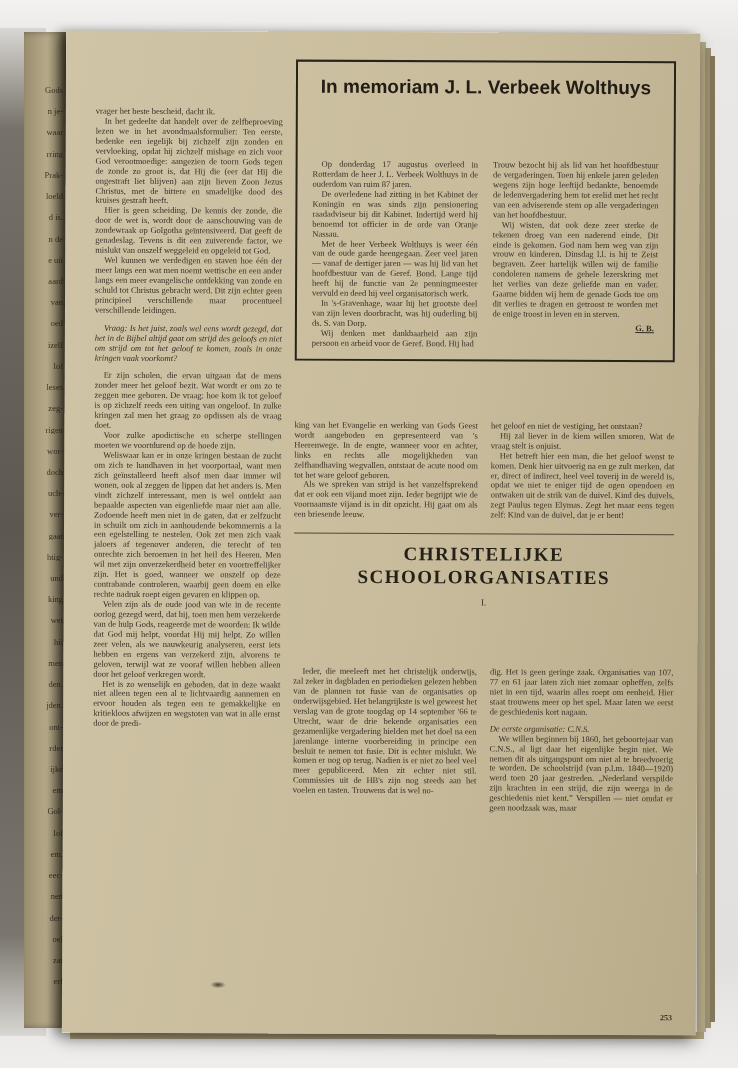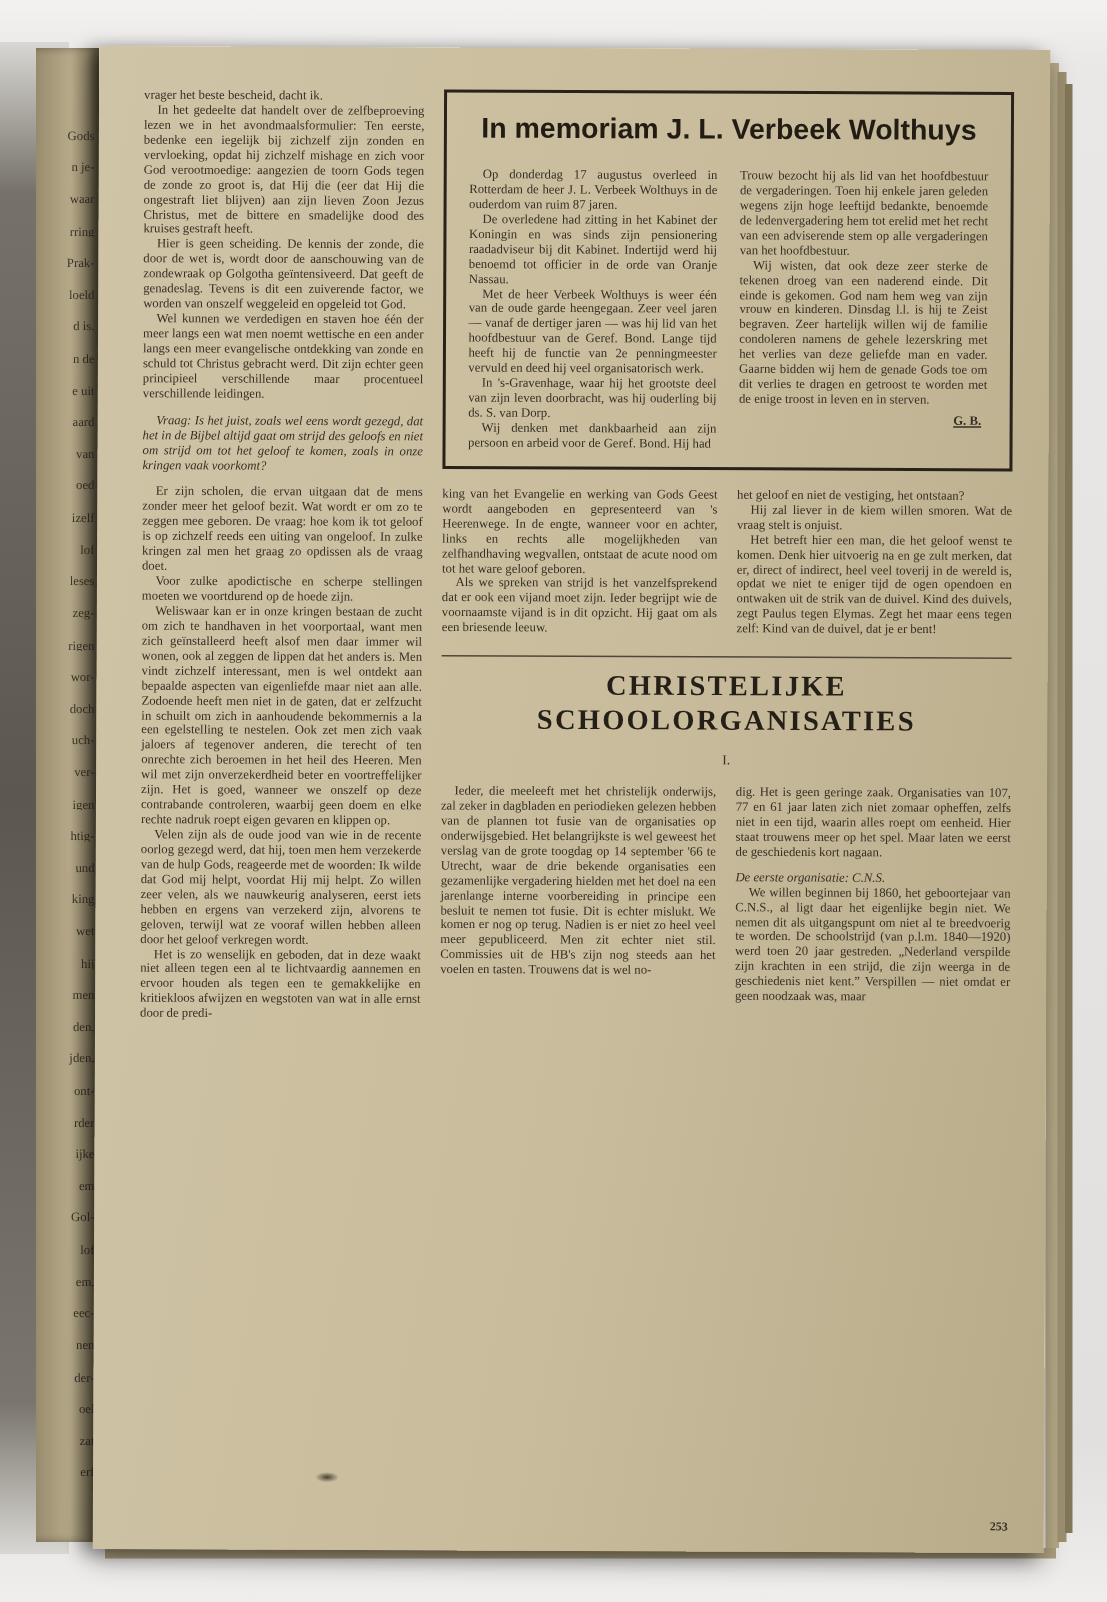--- a/index.html
+++ b/index.html
@@ -29,21 +29,21 @@
           box-shadow:-8px 2px 12px rgba(0,0,0,.40), 0 8px 16px rgba(0,0,0,.30);
           transform:rotate(.25deg); }
   .page-inner { position:absolute; inset:0; padding:28px 24px 22px 30px; overflow:hidden; }
 
   .content { display:flex; gap:13px; height:100%; }
   .col-left { width:187px; flex:none; }
   .right-region { flex:1; min-width:0; }
 
   .tcol { text-align:justify; font-size:8.5px; line-height:1.17; color:#362f25; }
   .tcol p { text-indent:9px; }
-  .tcol p:first-child { text-indent:0; }
+  .tcol p:first-child { text-indent:0;margin-top:48px; }
   .tcol p.ind { text-indent:9px; }
   .tcol p.q { font-style:italic; margin:8px 0; }
   .tcol p.sub { font-style:italic; margin-top:7px; text-indent:0; }
 
   .memoriam { border:2px solid #28221a; padding:14px 15px 10px; }
   .mem-title { font-family:"Liberation Sans","DejaVu Sans",sans-serif; font-weight:bold;
                font-size:19px; text-align:center; color:#221c14; margin-bottom:14px; }
   .mem-cols { display:flex; gap:15px; }
   .mem-col { flex:1; min-width:0; }
   .sig { text-align:right; font-weight:bold; font-size:8.5px; color:#362f25; margin-top:3px; padding-right:4px;text-decoration:underline; }
@@ -82,21 +82,21 @@
       <div class="frag">oed</div>
       <div class="frag">izelf</div>
       <div class="frag">lof</div>
       <div class="frag">leses</div>
       <div class="frag">zeg-</div>
       <div class="frag">rigen</div>
       <div class="frag">wor-</div>
       <div class="frag">doch</div>
       <div class="frag">uch-</div>
       <div class="frag">ver-</div>
-      <div class="frag">igen</div>
+      <div class="frag">gaat</div>
       <div class="frag">htig-</div>
       <div class="frag">und</div>
       <div class="frag">king</div>
       <div class="frag">wet</div>
       <div class="frag">hij</div>
       <div class="frag">men</div>
       <div class="frag">den.</div>
       <div class="frag">jden.</div>
       <div class="frag">ont-</div>
       <div class="frag">rder</div>
@@ -118,21 +118,21 @@
   <div class="edge e3"></div>
   <div class="bottom-edge"></div>
 
   <div class="page">
     <div class="page-inner">
       <div class="content">
 
         <div class="tcol col-left">
             <p>vrager het beste bescheid, dacht ik.</p>
             <p>In het gedeelte dat handelt over de zelfbeproeving lezen we in het avondmaalsformulier: Ten eerste, bedenke een iegelijk bij zichzelf zijn zonden en vervloeking, opdat hij zichzelf mishage en zich voor God verootmoedige: aangezien de toorn Gods tegen de zonde zo groot is, dat Hij die (eer dat Hij die ongestraft liet blijven) aan zijn lieven Zoon Jezus Christus, met de bittere en smadelijke dood des kruises gestraft heeft.</p>
-            <p>Hier is geen scheiding. De kennis der zonde, die door de wet is, wordt door de aanschouwing van de zondewraak op Golgotha geïntensiveerd. Dat geeft de genadeslag. Tevens is dit een zuiverende factor, we worden van onszelf weggeleid en opgeleid tot God.</p>
+            <p>Hier is geen scheiding. De kennis der zonde, die door de wet is, wordt door de aanschouwing van de zondewraak op Golgotha geïntensiveerd. Dat geeft de genadeslag. Tevens is dit een zuiverende factor, we mislukt van onszelf weggeleid en opgeleid tot God.</p>
             <p>Wel kunnen we verdedigen en staven hoe één der meer langs een wat men noemt wettische en een ander langs een meer evangelische ontdekking van zonde en schuld tot Christus gebracht werd. Dit zijn echter geen principieel verschillende maar procentueel verschillende leidingen.</p>
             <p class="q">Vraag: Is het juist, zoals wel eens wordt gezegd, dat het in de Bijbel altijd gaat om strijd des geloofs en niet om strijd om tot het geloof te komen, zoals in onze kringen vaak voorkomt?</p>
             <p>Er zijn scholen, die ervan uitgaan dat de mens zonder meer het geloof bezit. Wat wordt er om zo te zeggen mee geboren. De vraag: hoe kom ik tot geloof is op zichzelf reeds een uiting van ongeloof. In zulke kringen zal men het graag zo opdissen als de vraag doet.</p>
             <p>Voor zulke apodictische en scherpe stellingen moeten we voortdurend op de hoede zijn.</p>
             <p>Weliswaar kan er in onze kringen bestaan de zucht om zich te handhaven in het voorportaal, want men zich geïnstalleerd heeft alsof men daar immer wil wonen, ook al zeggen de lippen dat het anders is. Men vindt zichzelf interessant, men is wel ontdekt aan bepaalde aspecten van eigenliefde maar niet aan alle. Zodoende heeft men niet in de gaten, dat er zelfzucht in schuilt om zich in aanhoudende bekommernis a la een egelstelling te nestelen. Ook zet men zich vaak jaloers af tegenover anderen, die terecht of ten onrechte zich beroemen in het heil des Heeren. Men wil met zijn onverzekerdheid beter en voortreffelijker zijn. Het is goed, wanneer we onszelf op deze contrabande controleren, waarbij geen doem en elke rechte nadruk roept eigen gevaren en klippen op.</p>
             <p>Velen zijn als de oude jood van wie in de recente oorlog gezegd werd, dat hij, toen men hem verzekerde van de hulp Gods, reageerde met de woorden: Ik wilde dat God mij helpt, voordat Hij mij helpt. Zo willen zeer velen, als we nauwkeurig analyseren, eerst iets hebben en ergens van verzekerd zijn, alvorens te geloven, terwijl wat ze vooraf willen hebben alleen door het geloof verkregen wordt.</p>
             <p>Het is zo wenselijk en geboden, dat in deze waakt niet alleen tegen een al te lichtvaardig aannemen en ervoor houden als tegen een te gemakkelijke en kritiekloos afwijzen en wegstoten van wat in alle ernst door de predi-</p>
           </div>
 
         <div class="right-region">

